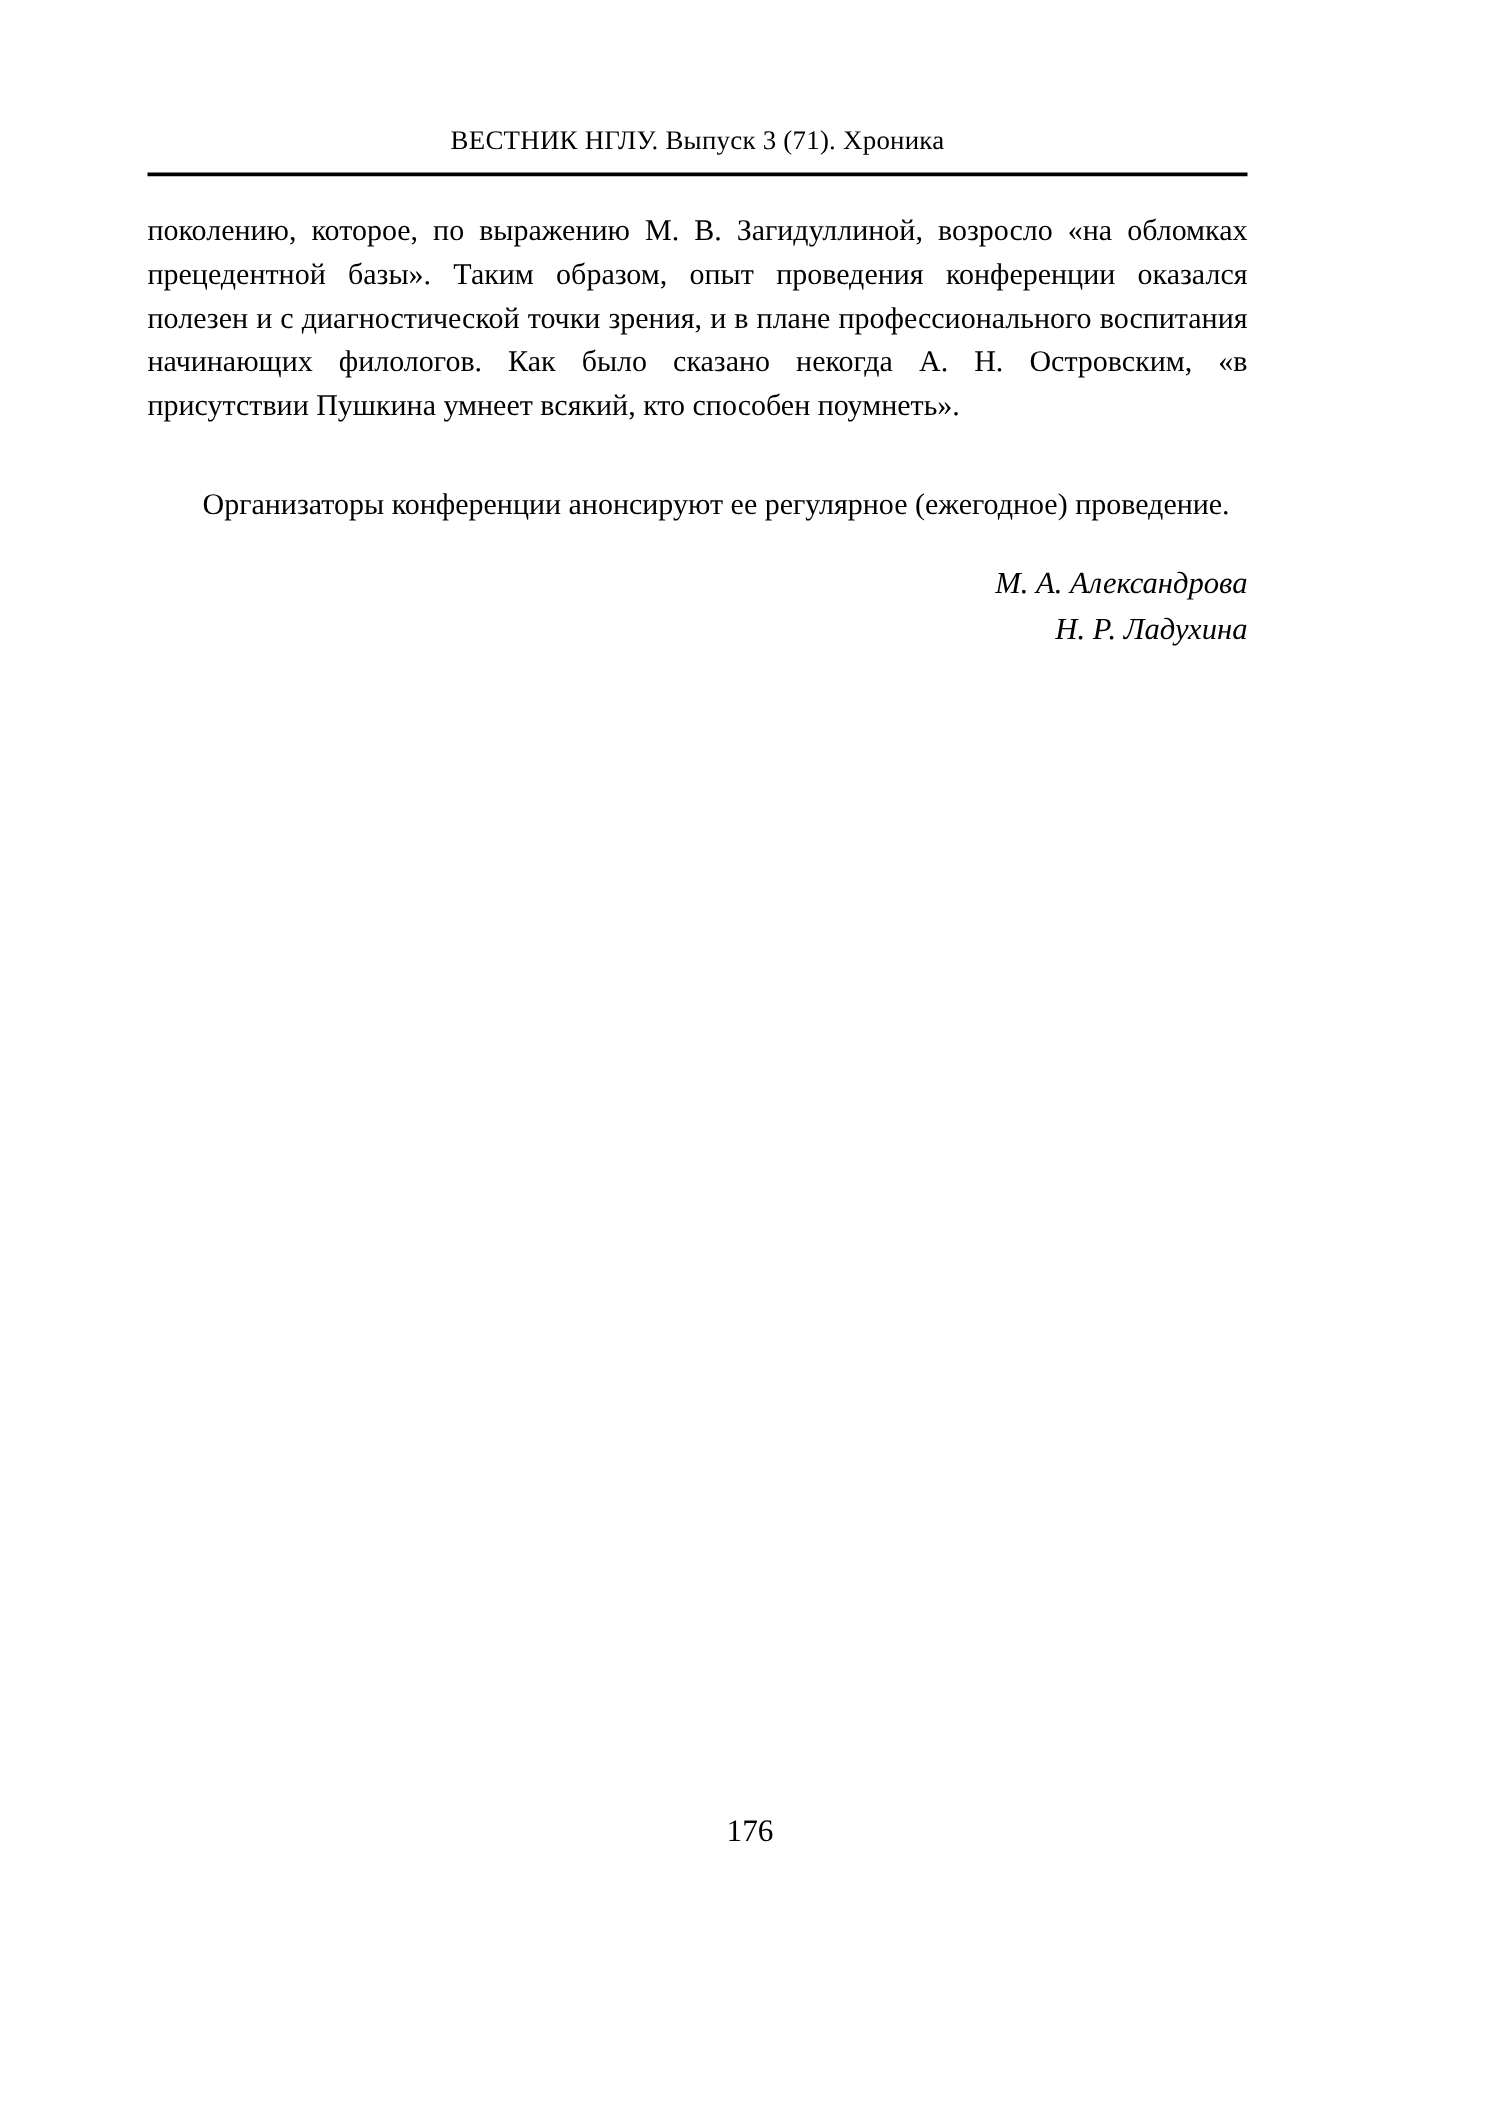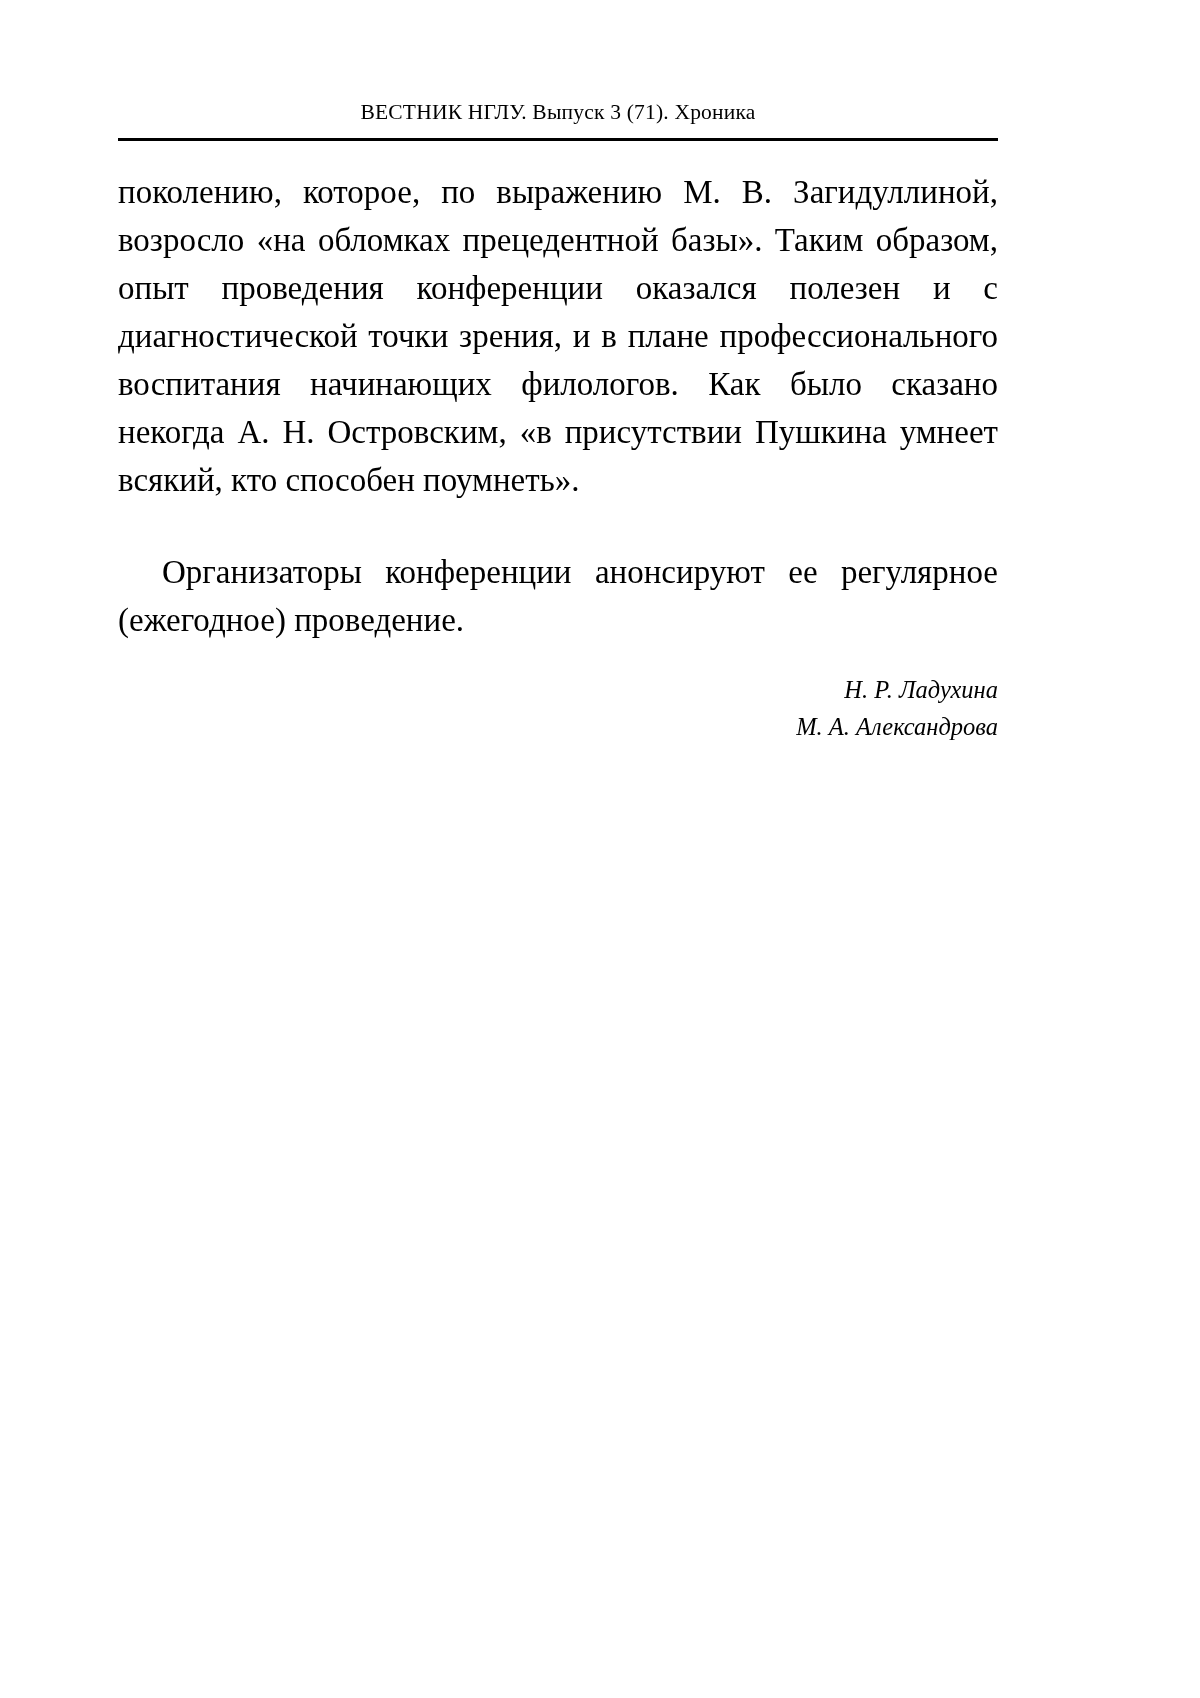--- a/index.html
+++ b/index.html
@@ -32,21 +32,21 @@
     letter-spacing: 0.2px;
     white-space: nowrap;
   }
   .rule {
     margin-top: 13px;
     border-top: 3px solid #000000;
     width: 100%;
   }
   .body-text {
     margin-top: 27px;
-    font-size: 33px;
+    font-size: 24px;
     line-height: 1.455;
     text-align: justify;
     text-justify: inter-word;
     hyphens: manual;
   }
   .body-text p {
     margin: 0;
   }
   .body-text p.indent {
     text-indent: 44px;
@@ -81,20 +81,21 @@
     <div class="running-head">ВЕСТНИК НГЛУ. Выпуск 3 (71). Хроника</div>
 
     <div class="rule"></div>
 
     <div class="body-text">
       <p>поколению, которое, по выражению М. В. Загидуллиной, возросло «на обломках прецедентной базы». Таким образом, опыт проведения конференции оказался полезен и с диагностической точки зрения, и в плане профессионального воспитания начинающих филологов. Как было сказано некогда А. Н. Островским, «в присутствии Пушкина умнеет всякий, кто способен поумнеть».</p>
       <p class="indent">Организаторы конференции анонсируют ее регулярное (ежегодное) проведение.</p>
     </div>
 
     <div class="signature">
+      <div>М. А. Александрова</div>
       <div>Н. Р. Ладухина</div>
-      <div>М. А. Александрова</div>
     </div>
 
   </div>
 
+  <div class="folio">176</div>
 
 </div>
 
 </body></html>

